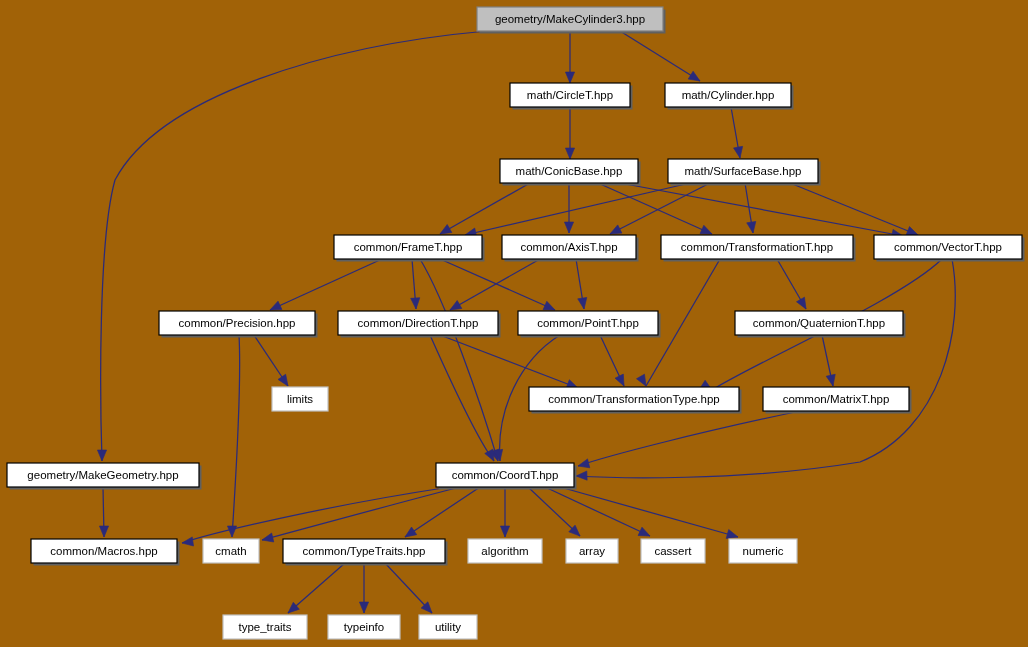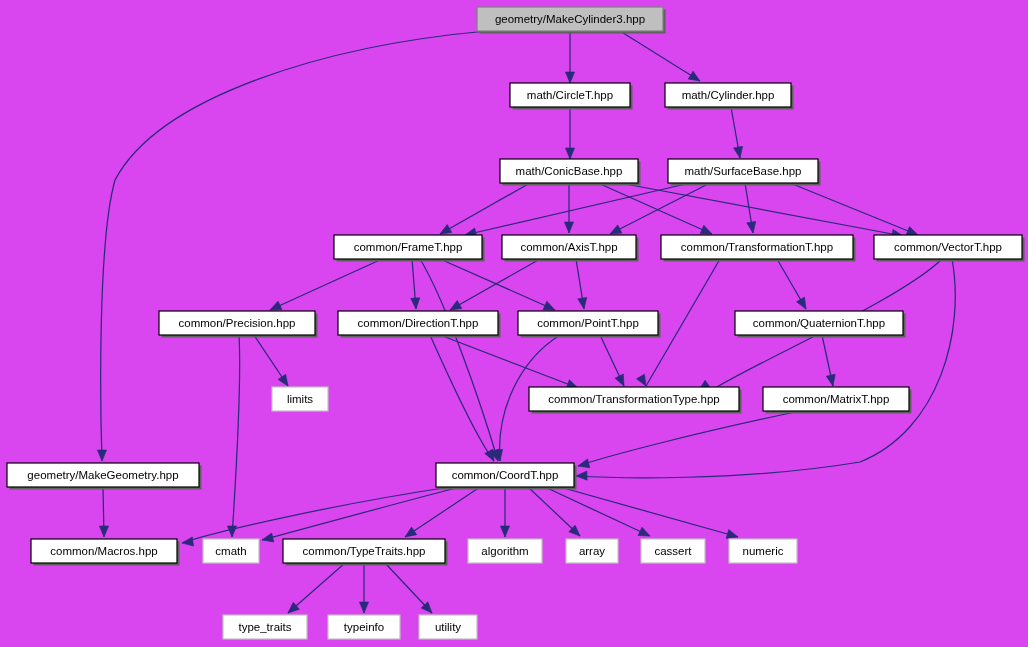--- a/index.html
+++ b/index.html
@@ -7,21 +7,21 @@
     padding: 0;
     background: #ffffff;
   }
   body {
     font-family: "Liberation Sans", sans-serif;
   }
   #graph-wrap {
     position: relative;
     width: 1028px;
     height: 647px;
-    background: #d946ef;
+    background: #a16207;
     overflow: hidden;
   }
   svg#dep-graph {
     display: block;
     width: 1028px;
     height: 647px;
   }
   .node-box {
     fill: #ffffff;
     stroke: #000000;

